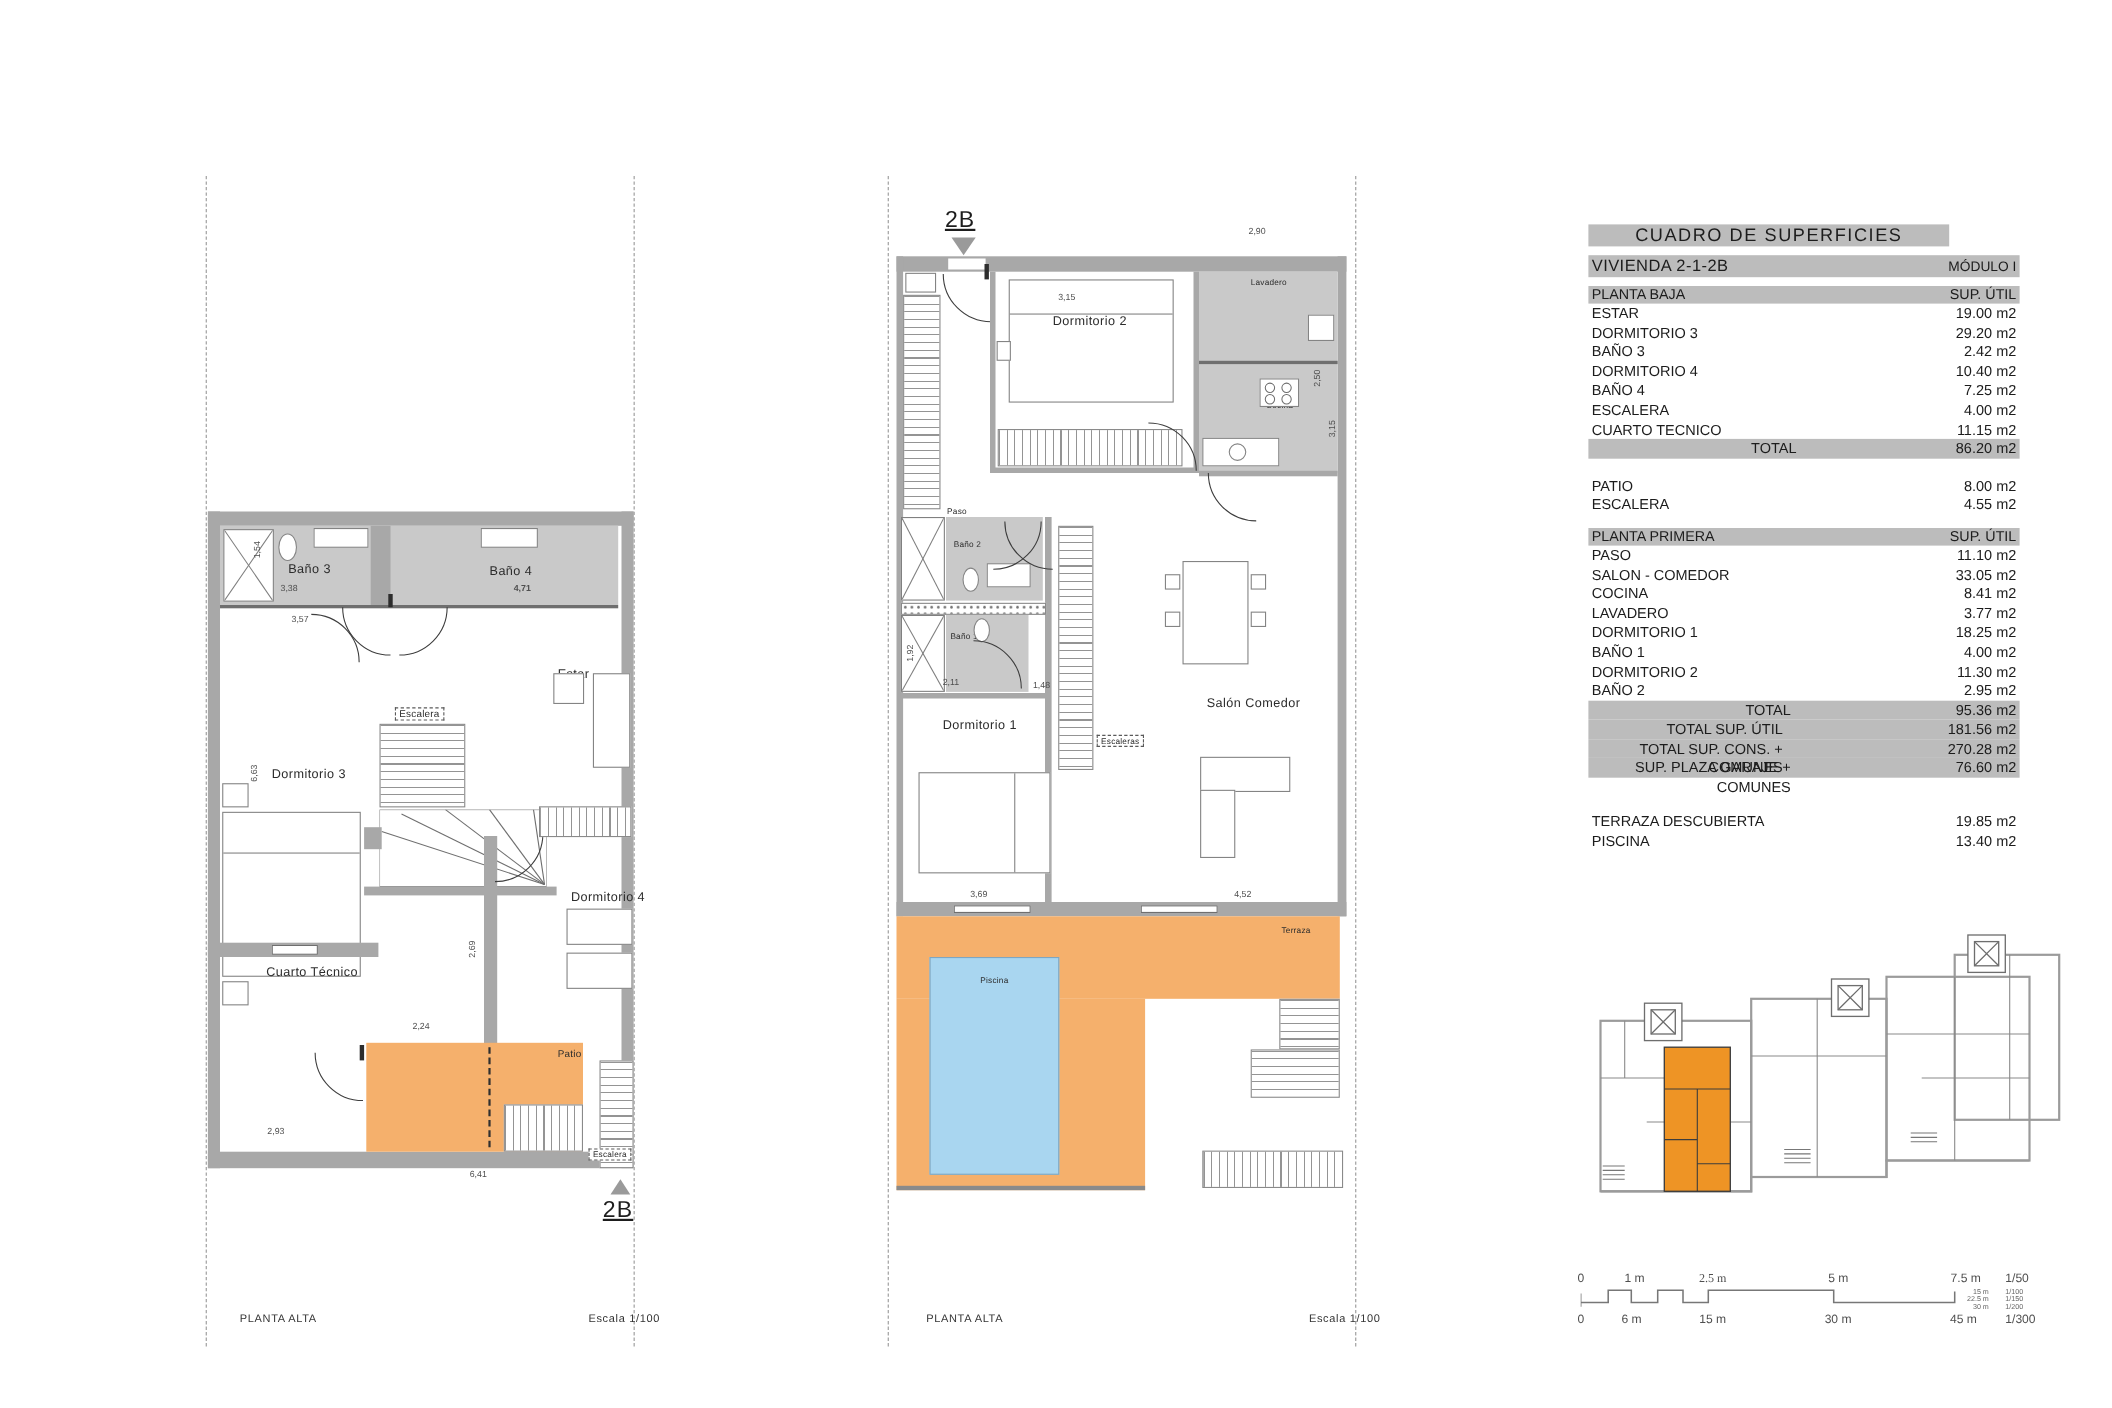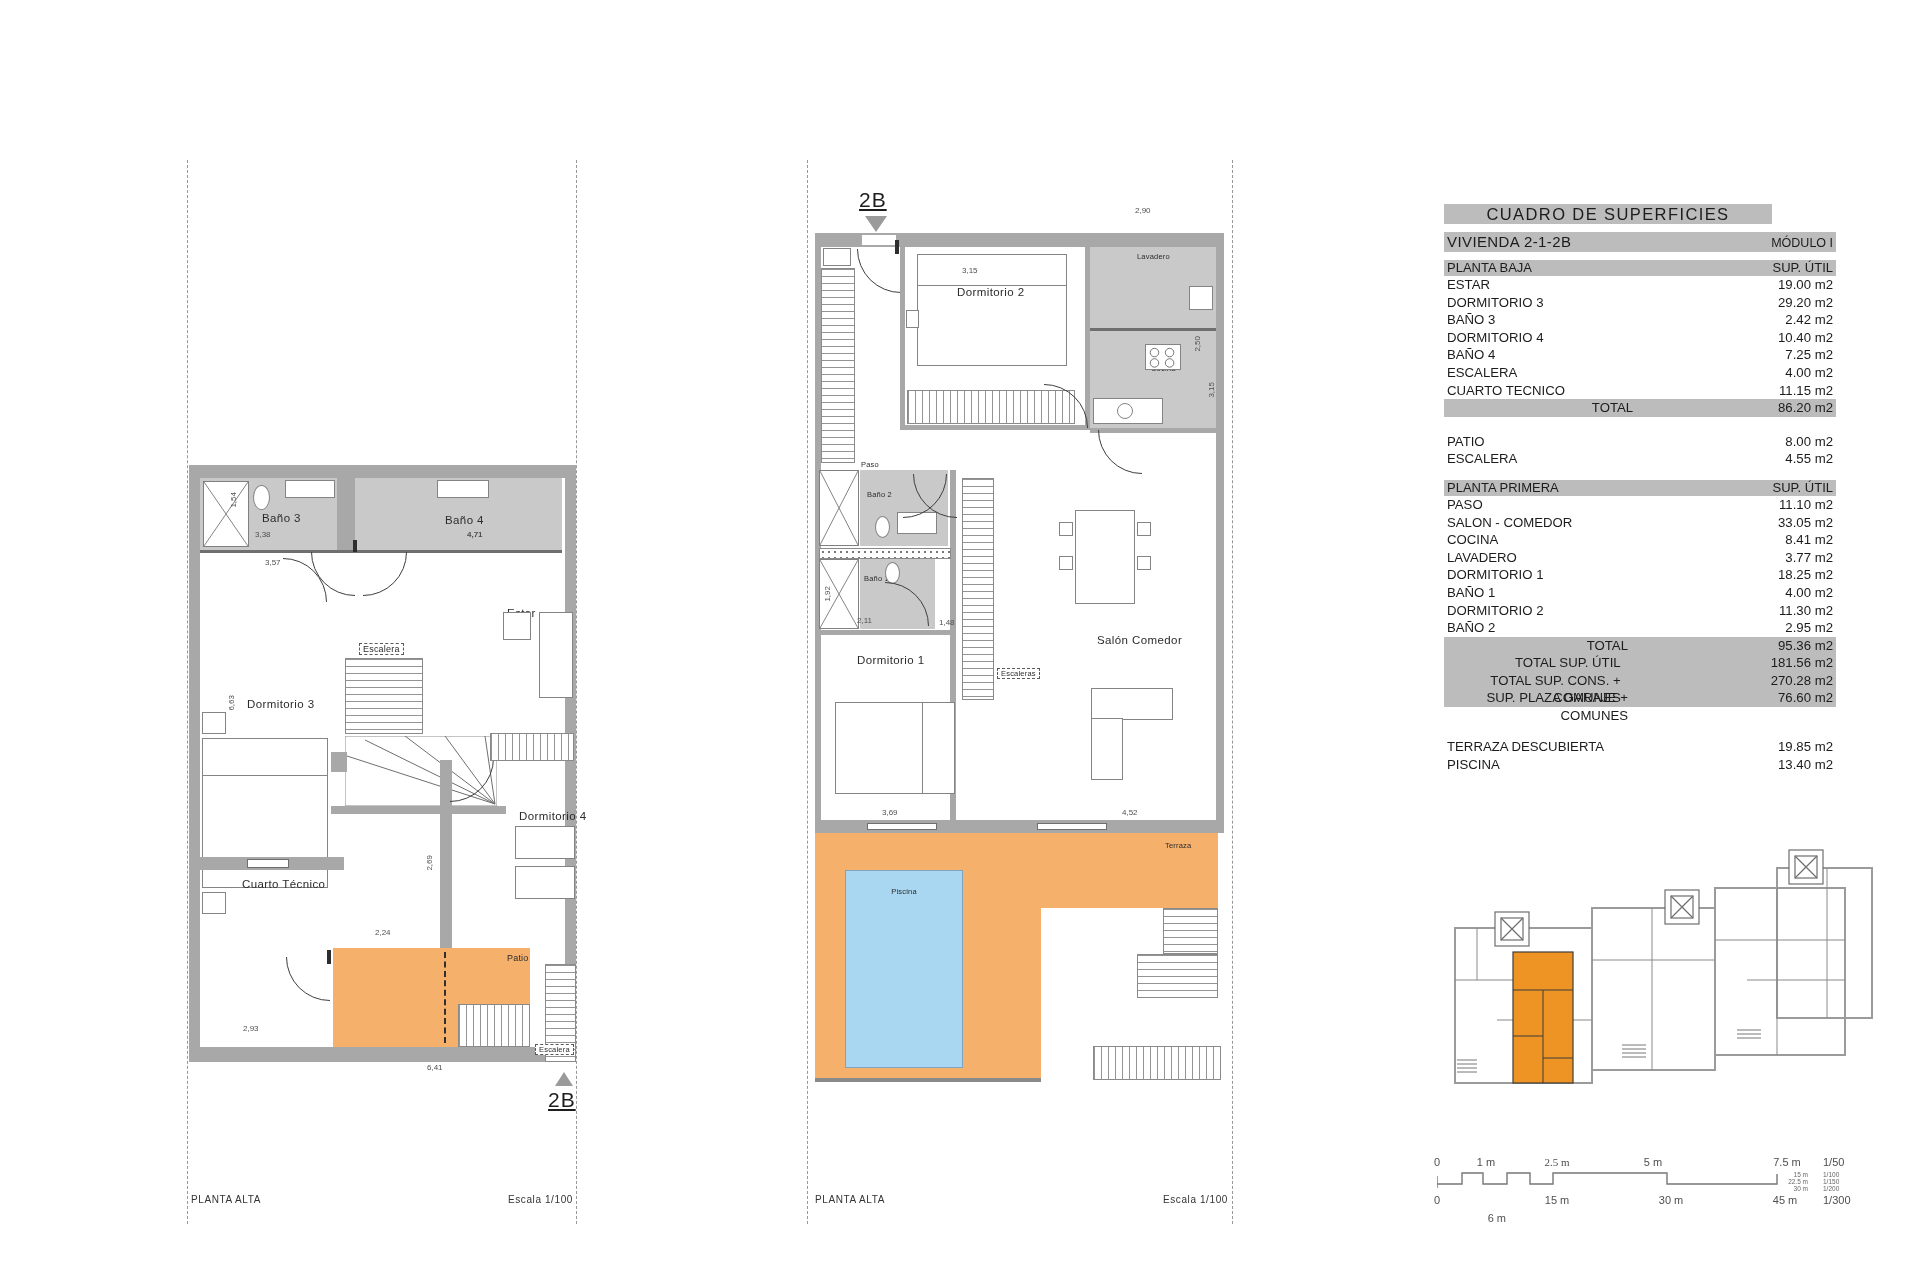--- a/index.html
+++ b/index.html
@@ -25,21 +25,21 @@
   .arc{position:absolute;width:88px;height:88px;border:1.2px solid #3e3e3e;border-radius:50%;box-sizing:border-box;}
   .q1{clip-path:polygon(50% 50%,50% -6%,106% -6%,106% 50%);}
   .q2{clip-path:polygon(50% 50%,106% 50%,106% 106%,50% 106%);}
   .q3{clip-path:polygon(50% 50%,50% 106%,-6% 106%,-6% 50%);}
   .leaf{position:absolute;background:#2d2d2d;}
   .xbox{position:absolute;background:#fff;border:1px solid #808080;box-sizing:border-box;}
   .xbox svg{position:absolute;inset:0;width:100%;height:100%;}
   .tri-up{position:absolute;width:0;height:0;border-left:9px solid transparent;border-right:9px solid transparent;border-bottom:14px solid #9a9a9a;}
   .tri-down{position:absolute;width:0;height:0;border-left:11px solid transparent;border-right:11px solid transparent;border-top:16px solid #9a9a9a;}
   .marker{position:absolute;font-size:21px;letter-spacing:1px;color:#1d1d1d;text-decoration:underline;}
-  .footer{position:absolute;font-size:10px;letter-spacing:.6px;color:#333;}
+  .footer{position:absolute;font-size:10px;letter-spacing:.6px;color:#333;margin-left:27px;}
   
   .cuadro{position:absolute;left:1444px;top:204px;width:392px;color:#1c1c1c;}
   .cu-title{width:328px;height:20px;line-height:20px;text-align:center;font-size:16.5px;letter-spacing:1.4px;background:#bcbcbc;}
   .cu-head{display:flex;justify-content:space-between;align-items:baseline;height:20px;line-height:20px;padding:0 3px;margin-top:8px;background:#bcbcbc;}
   .cu-head .l{font-size:15px;letter-spacing:.4px;}
   .cu-head .r{font-size:12.5px;}
   .cu-sec{display:flex;justify-content:space-between;height:16px;line-height:16px;padding:0 3px;font-size:13px;margin-top:8px;background:#bcbcbc;}
   .cu-row{display:flex;justify-content:space-between;height:17.6px;line-height:17.6px;padding:0 3px;font-size:13.2px;}
   .cu-row.gray{background:#bcbcbc;}
   .cu-row .ctr{flex:1;text-align:center;}
@@ -418,34 +418,34 @@
     <path d="M20,220 h20 M20,224 h20 M20,228 h20 M20,232 h20"></path>
     <path d="M185,205 h24 M185,209 h24 M185,213 h24 M185,217 h24"></path>
     <path d="M300,190 h24 M300,194 h24 M300,198 h24"></path>
   </g>
 </svg>
 
 <div class="sb">
   <span class="big" style="left:-3px;top:0;">0</span>
   <span class="big" style="left:33px;top:0;width:32px;text-align:center;">1 m</span>
   <span class="big" style="left:100px;top:0;width:40px;text-align:center;font-family:Liberation Serif, serif;">2.5 m</span>
-  <span class="big" style="left:198px;top:0;width:36px;text-align:center;">5 m</span>
+  <span class="big" style="left:225px;top:0;width:36px;">5 m</span>
   <span class="big" style="left:330px;top:0;width:40px;text-align:center;">7.5 m</span>
   <span class="big" style="left:386px;top:0;">1/50</span>
 
   <svg style="position:absolute;left:0;top:13px;" width="346" height="22" viewBox="0 0 346 22">
     <polyline points="0,19 0,7 0,15 25,15 25,4 46,4 46,15 70,15 70,4 93,4 93,15 116,15 116,4 230,4 230,15 340,15 340,5" fill="none" stroke="#777" stroke-width="1.4"></polyline>
   </svg>
 
   <span class="tiny" style="left:331px;top:15px;width:40px;text-align:right;">15 m</span>
   <span class="tiny" style="left:331px;top:22px;width:40px;text-align:right;">22.5 m</span>
   <span class="tiny" style="left:331px;top:29px;width:40px;text-align:right;">30 m</span>
   <span class="tiny" style="left:386px;top:15px;">1/100</span>
   <span class="tiny" style="left:386px;top:22px;">1/150</span>
   <span class="tiny" style="left:386px;top:29px;">1/200</span>
 
   <span class="big" style="left:-3px;top:38px;">0</span>
-  <span class="big" style="left:37px;top:38px;width:32px;text-align:right;margin-top:18px;">6 m</span>
+  <span class="big" style="left:37px;top:38px;width:32px;text-align:left;">6 m</span>
   <span class="big" style="left:100px;top:38px;width:40px;text-align:center;">15 m</span>
   <span class="big" style="left:216px;top:38px;width:36px;text-align:center;">30 m</span>
   <span class="big" style="left:330px;top:38px;width:36px;text-align:center;">45 m</span>
   <span class="big" style="left:386px;top:38px;">1/300</span>
 </div>
 
 </body></html>

